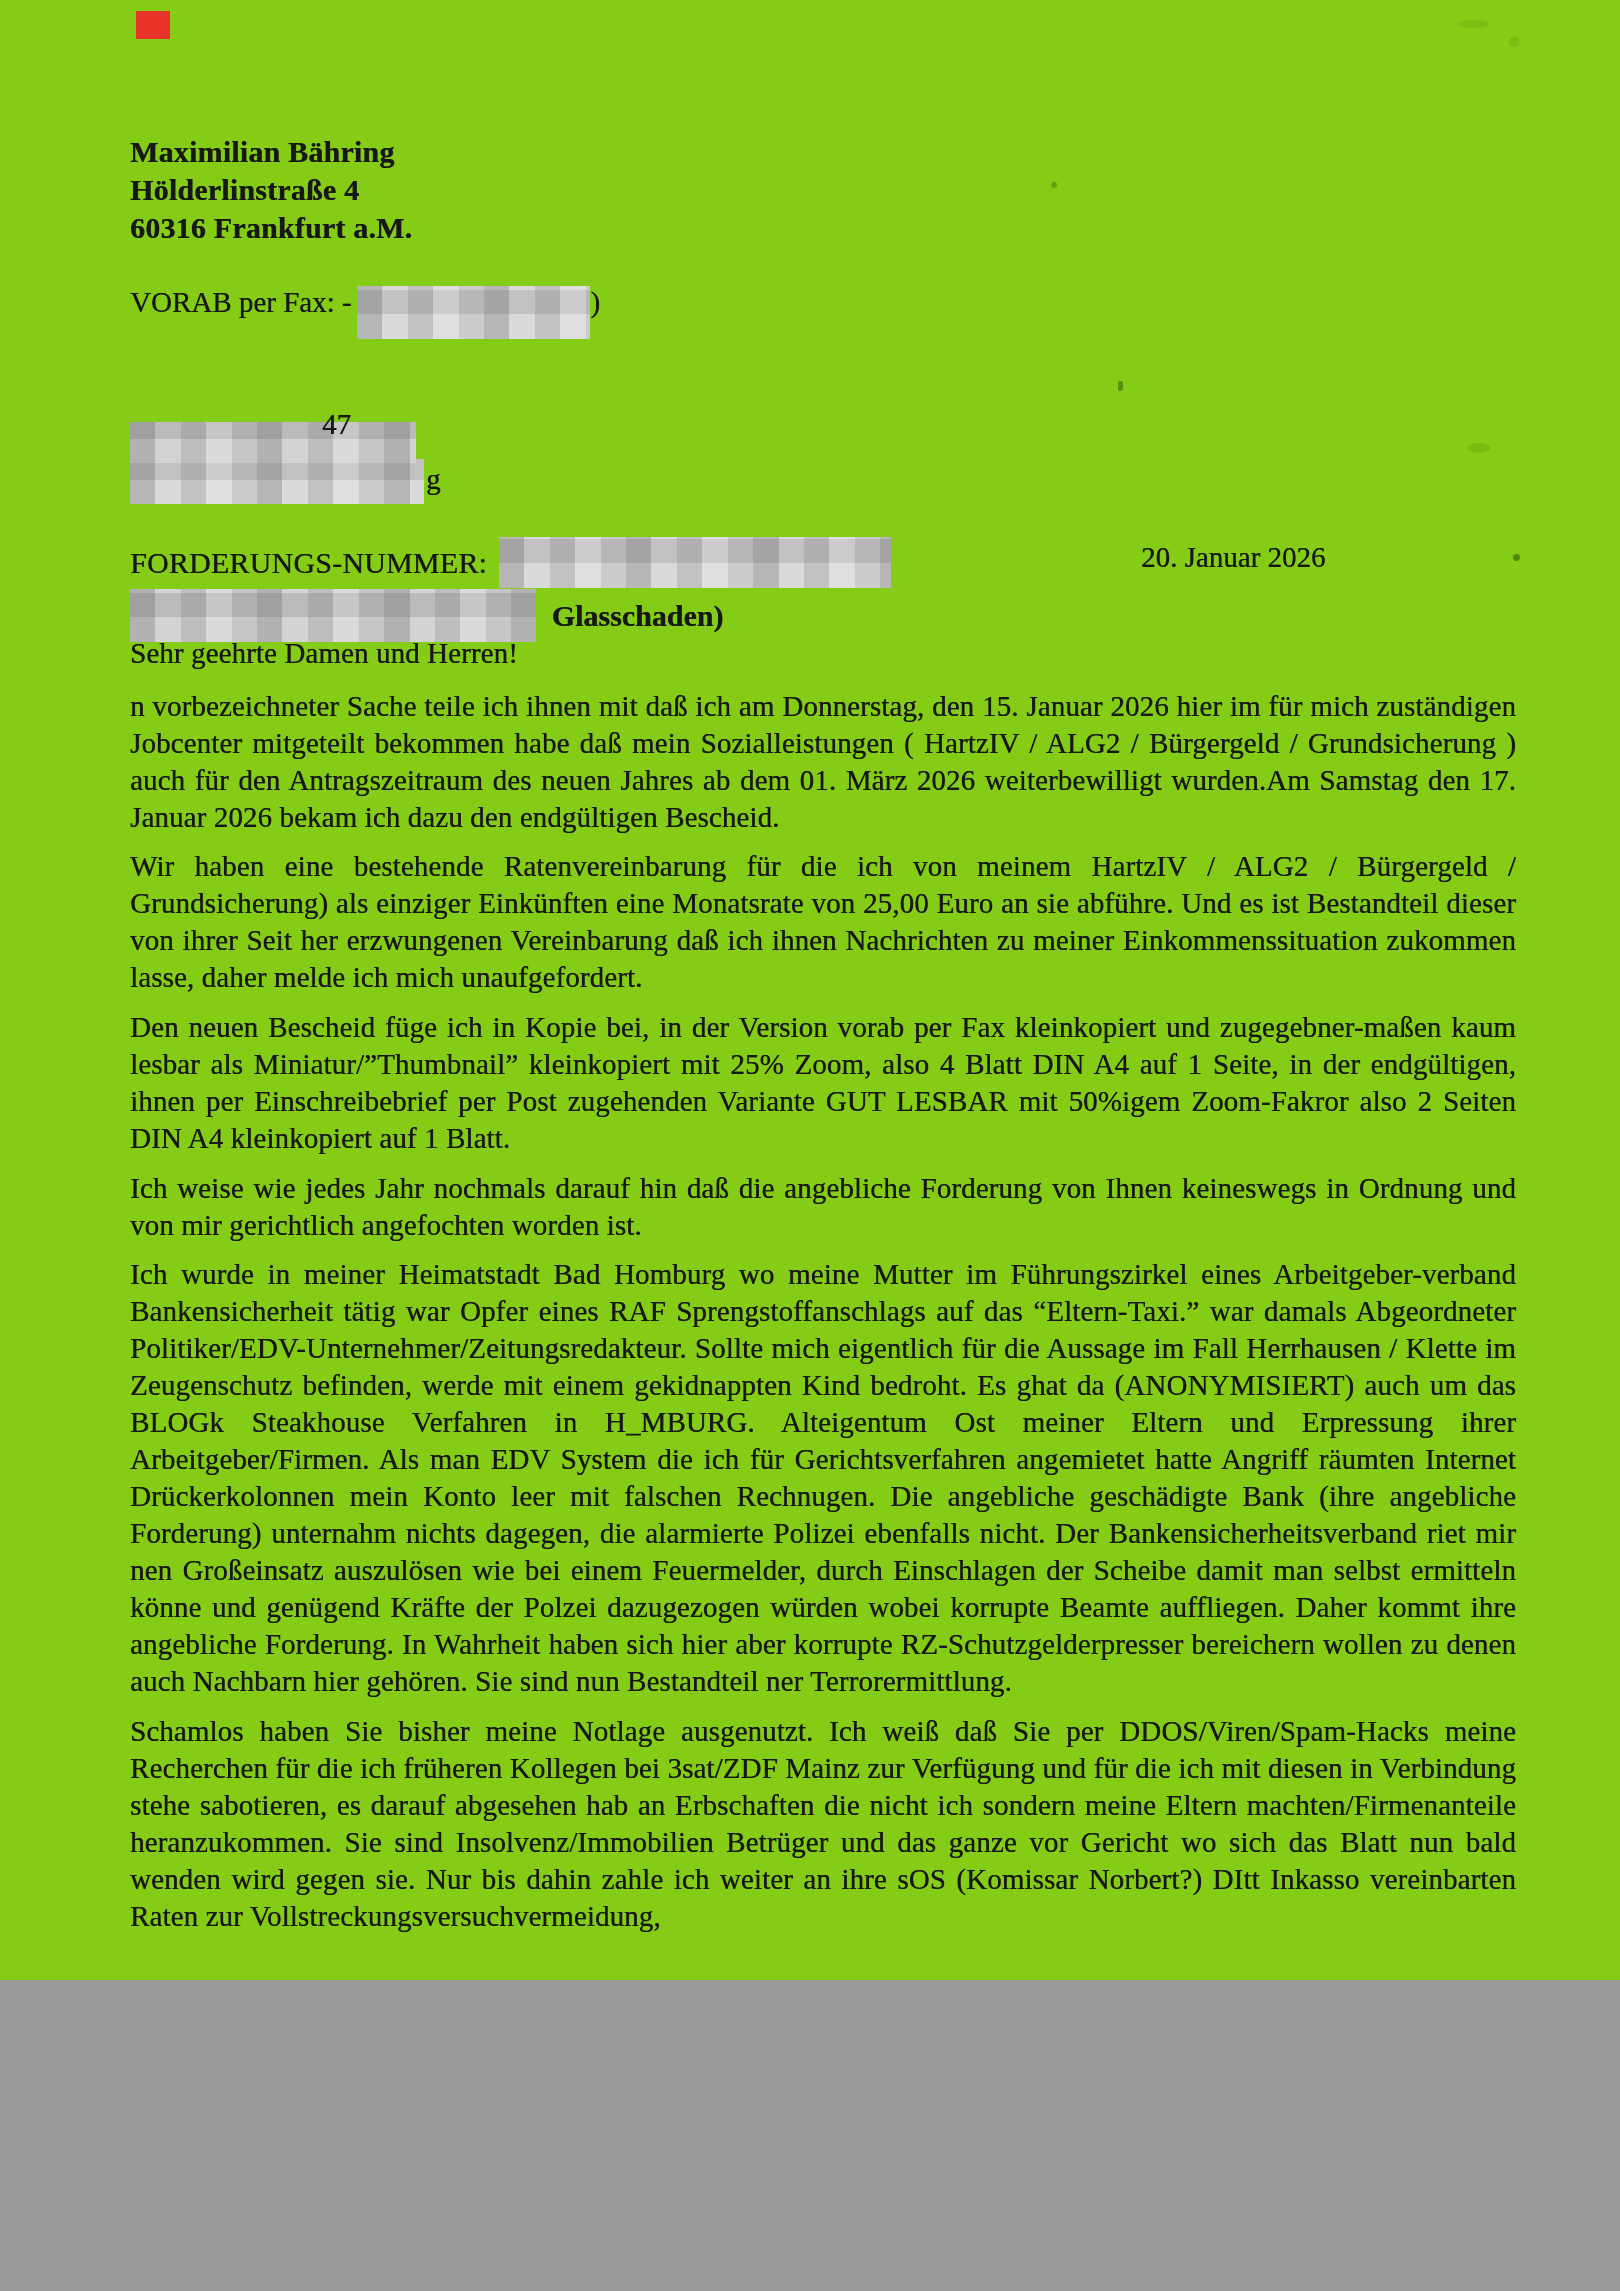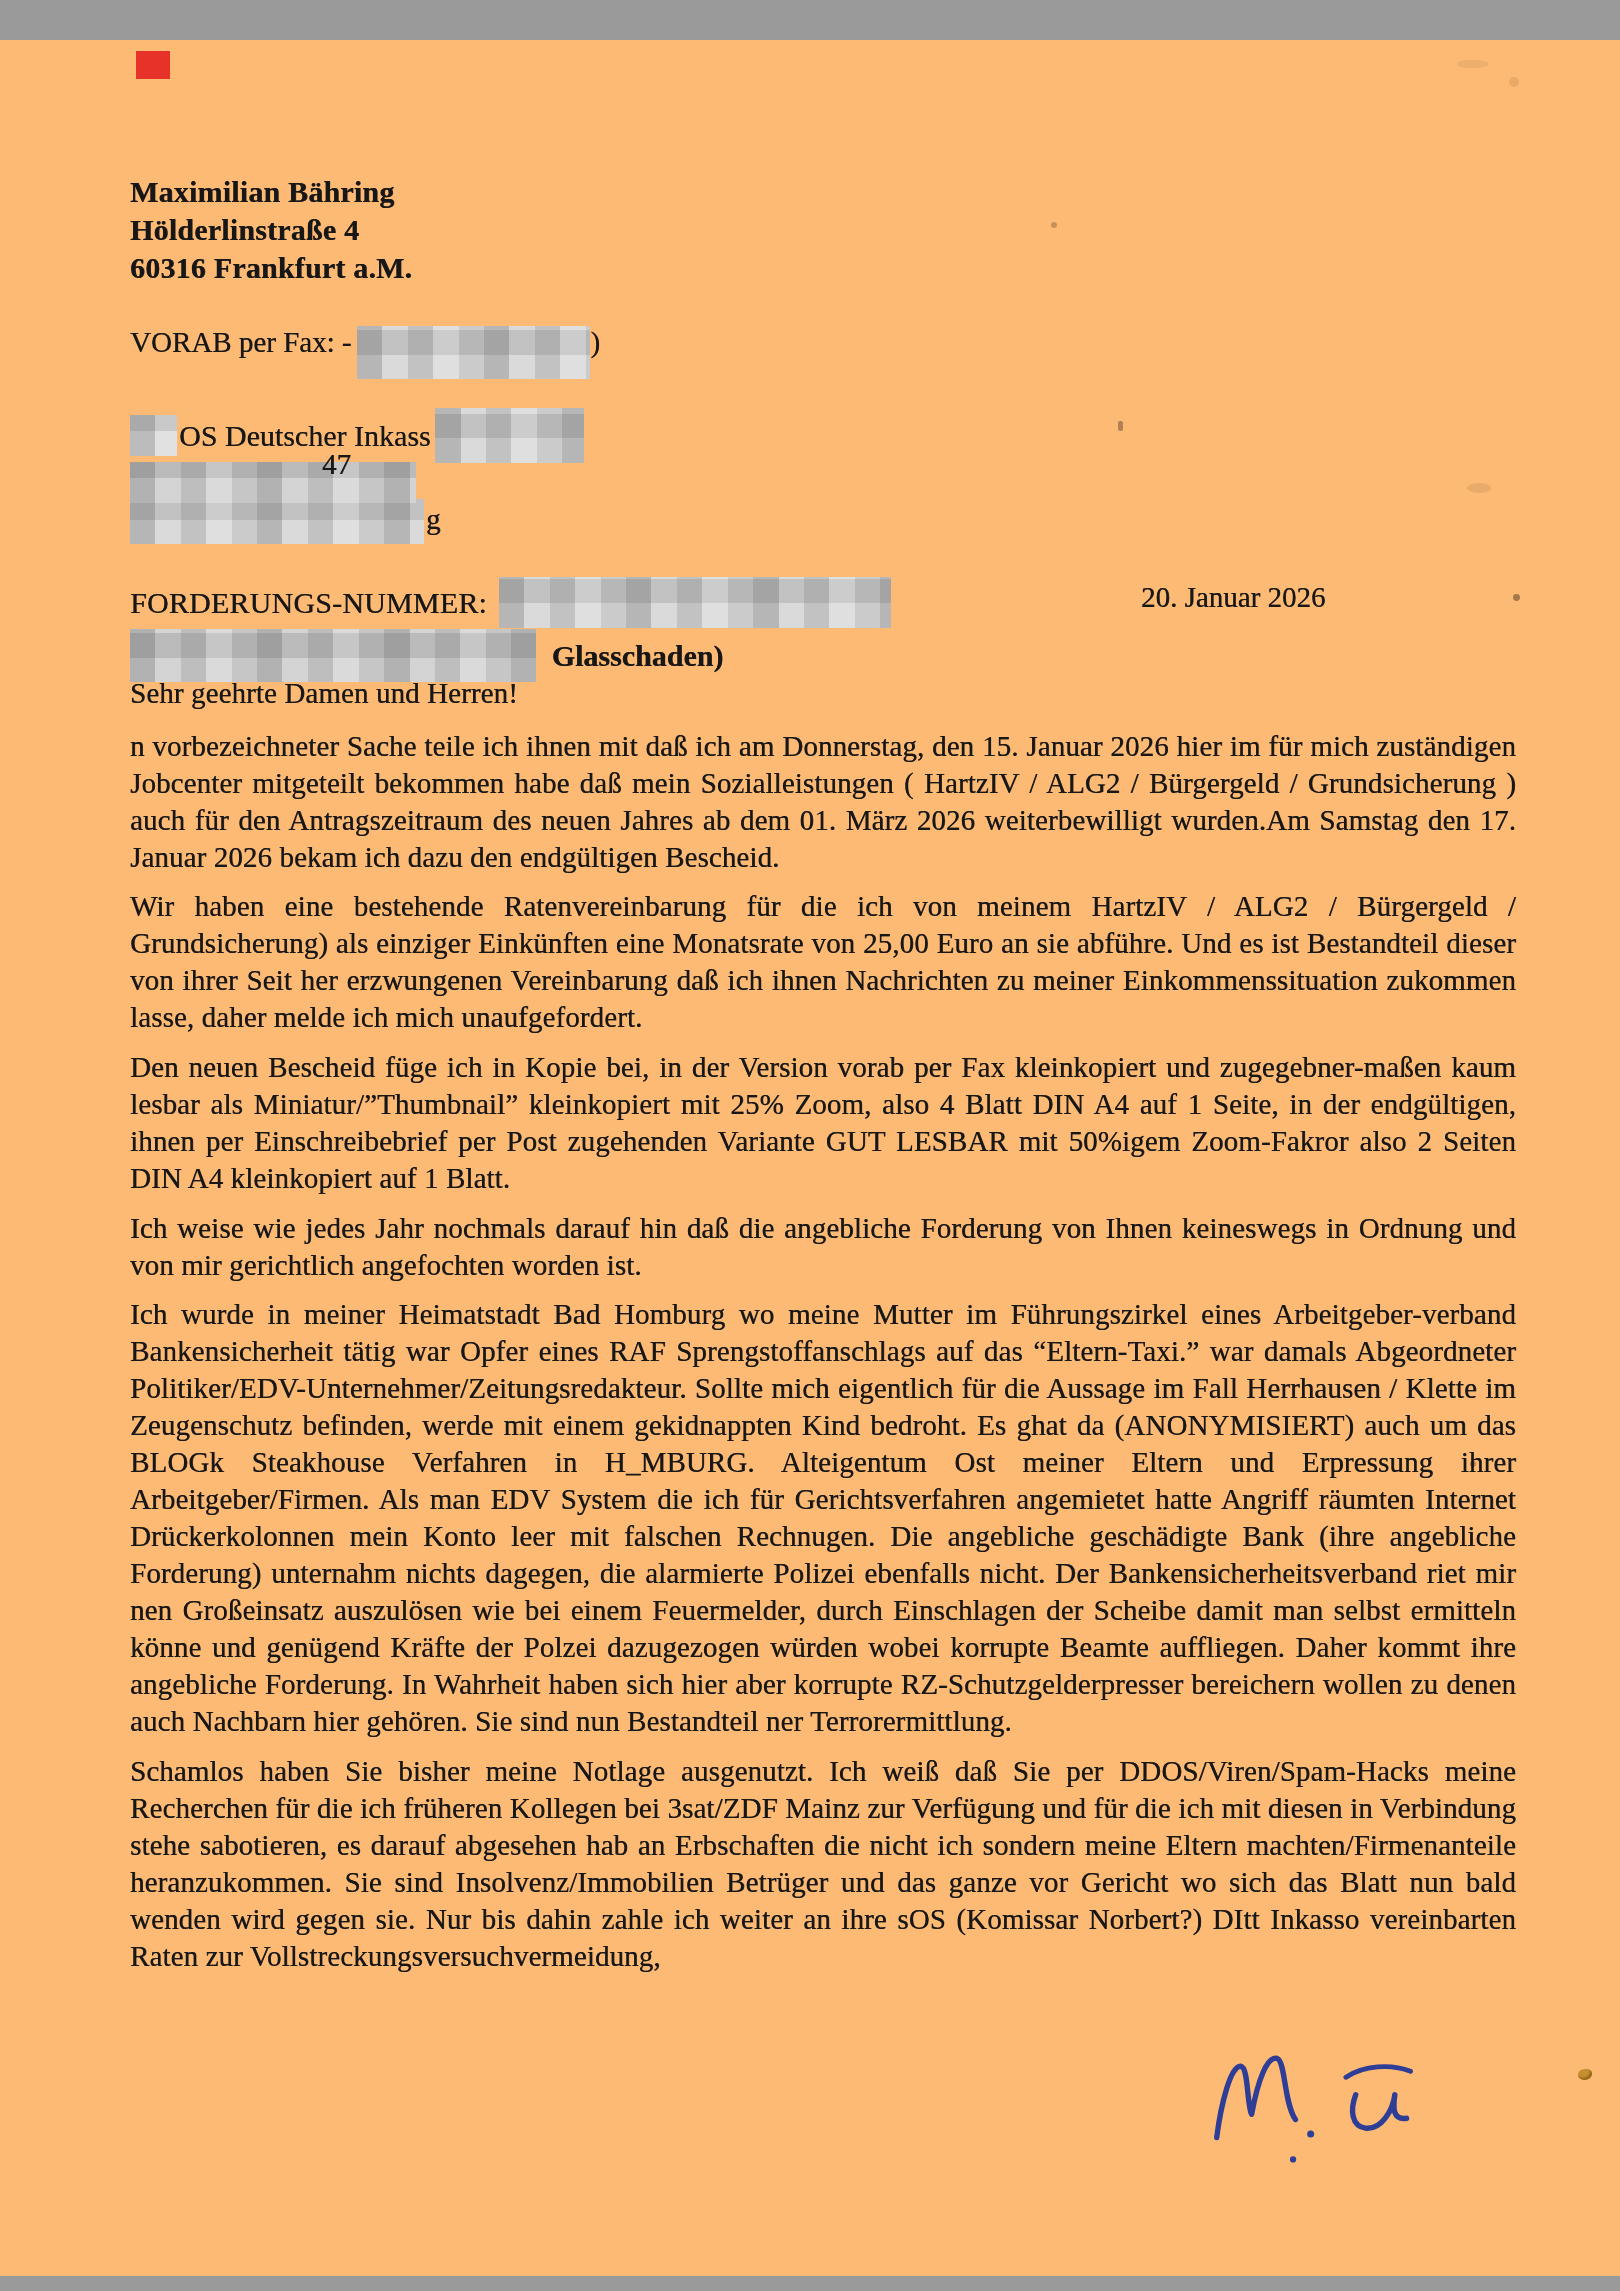--- a/index.html
+++ b/index.html
@@ -1,23 +1,22 @@
 <!DOCTYPE html>
 <html><head>
 <meta charset="utf-8">
 <style>
   html,body{margin:0;padding:0;background:#9a9a9a;}
   .page{
     position:relative;
-    width:1620px;height:2236px;
-    background:#fdba74;
+    width:1620px;height:1980px;
+    background:#84cc16;
     font-family:"Liberation Serif","DejaVu Serif",serif;
     color:#171717;
     overflow:hidden;
-    margin-top:40px;
   }
   .txt{ text-shadow:0.4px 0 0 rgba(23,23,23,.8); }
   .sender{
     position:absolute;left:130px;top:133px;
     font-weight:bold;font-size:30px;line-height:38px;
     letter-spacing:0.2px;
   }
   .fax-row{
     position:absolute;left:130px;top:286px;height:57px;
     display:flex;align-items:flex-start;font-size:29px;
@@ -103,25 +102,20 @@
     <div>Hölderlinstraße 4</div>
     <div>60316 Frankfurt a.M.</div>
   </div>
 
   <div class="fax-row txt">
     <span>VORAB per Fax: -</span>
     <span class="mosaic" style="width:233px;height:53px;margin-left:5.9px;"></span>
     <span>)</span>
   </div>
 
-  <div class="recipient-row1 txt">
-    <span class="mosaic mosaic--light" style="width:47px;height:41px;margin-right:2px;"></span>
-    <span>OS Deutscher Inkass</span>
-    <span class="mosaic" style="width:149px;height:55px;margin-left:3.9px;"></span>
-  </div>
 
   <div class="recipient-row2">
     <span class="fragment txt">47</span>
     <span class="mosaic mosaic--dark"></span>
   </div>
 
   <div class="recipient-row3 txt">
     <span class="mosaic" style="width:294px;height:45px;"></span>
     <span style="margin-left:2px;margin-top:3.9px;">g</span>
   </div>

